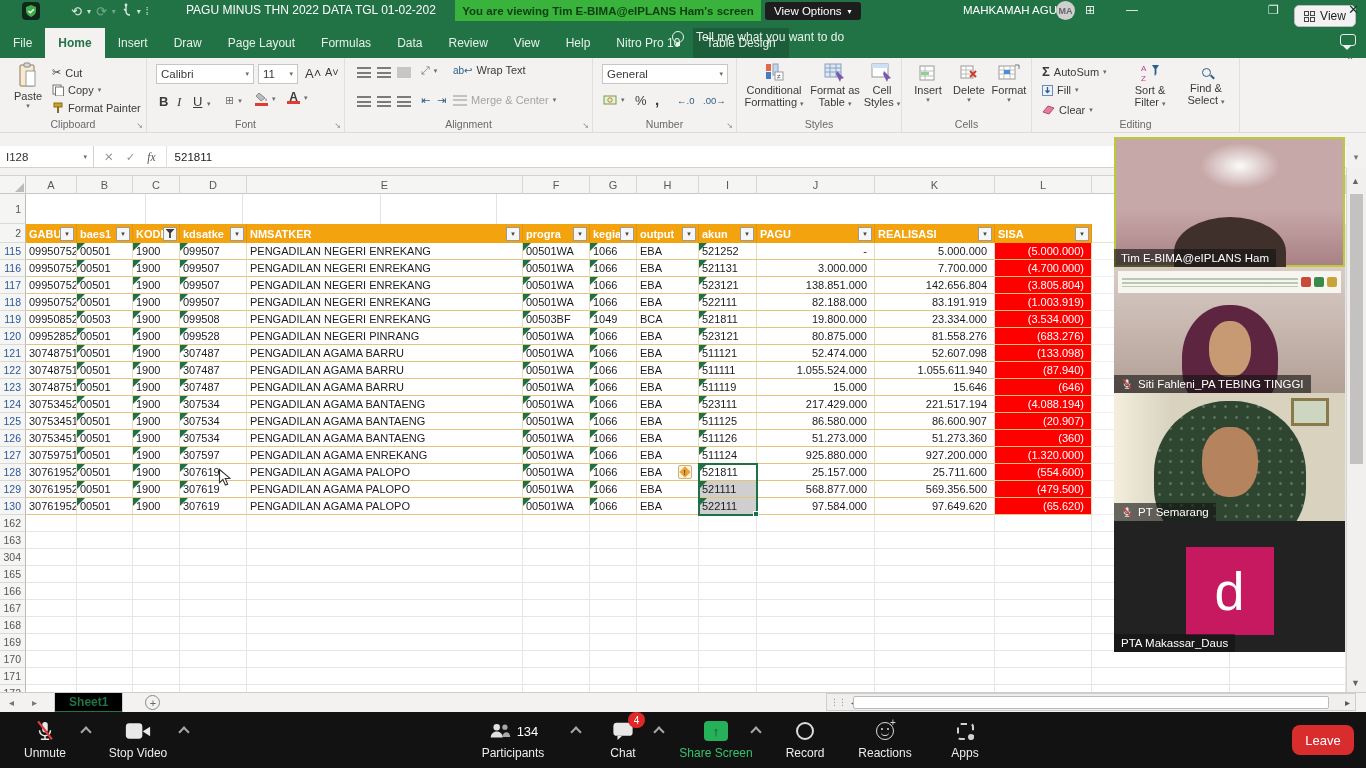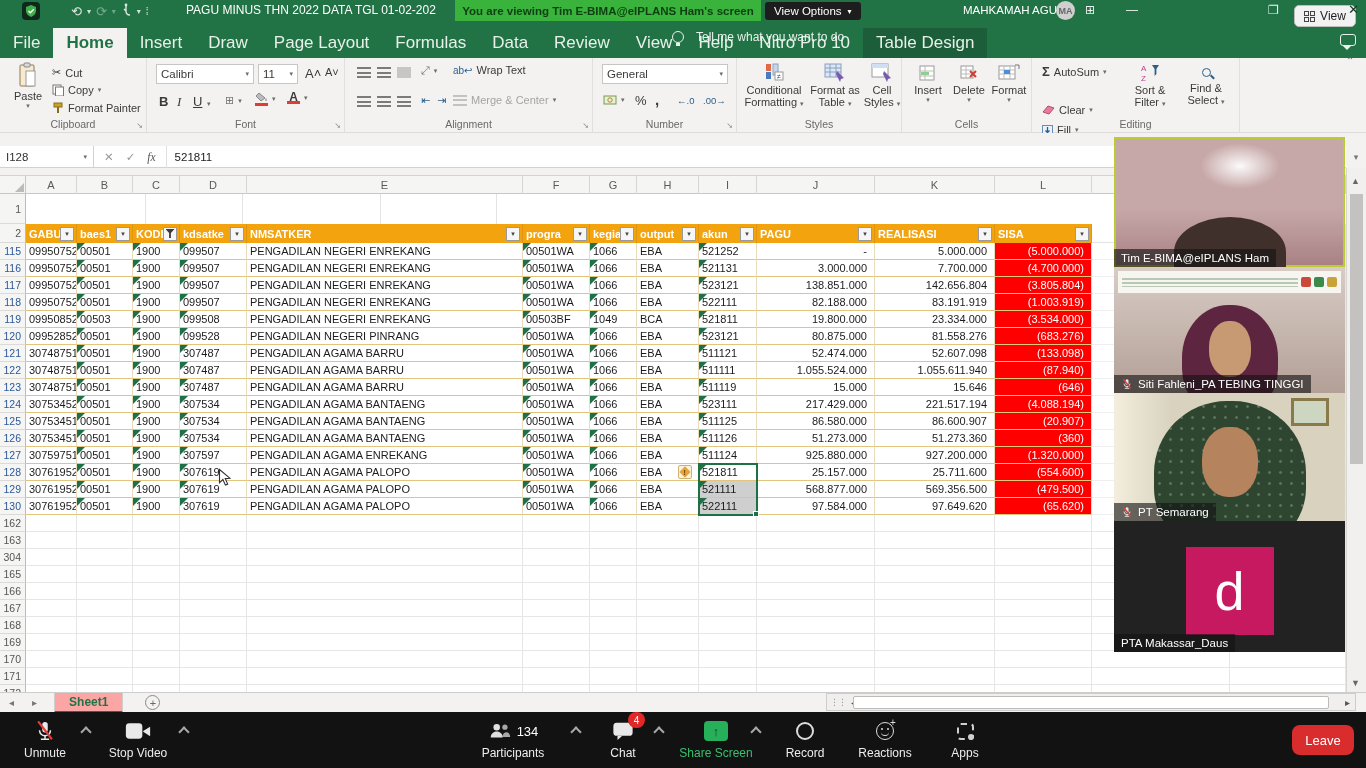--- a/index.html
+++ b/index.html
@@ -23,21 +23,21 @@
   #account{position:absolute;left:963px;top:4px;font-size:11.5px;color:#fff;}
   #avatar{position:absolute;left:1056px;top:1px;width:19px;height:19px;border-radius:50%;background:#cfcfcf;color:#666;
     font-size:9px;display:flex;align-items:center;justify-content:center;font-weight:bold;}
   .winctl{position:absolute;top:3px;color:#eaf3ee;font-size:12px;}
   #zoom-view-pill{position:absolute;left:1294px;top:5px;width:62px;height:22px;background:#f2f2f2;border:1px solid #bdbdbd;
     border-radius:5px;display:flex;align-items:center;justify-content:center;gap:5px;color:#222;font-size:12px;z-index:60;}
   #pill-x{position:absolute;left:1348px;top:2px;color:#123322;font-size:13px;z-index:61;}
 
   
   #tabrow{position:absolute;left:0;top:22px;width:1366px;height:36px;background:#217346;display:flex;align-items:flex-end;}
-  .rtab{height:30px;line-height:30px;padding:0 13px;color:#e8f0ea;font-size:17px;white-space:nowrap;cursor:default;}
+  .rtab{height:30px;line-height:30px;padding:0 13px;color:#e8f0ea;font-size:12px;white-space:nowrap;cursor:default;}
   .rtab.active{background:#f3f2f1;color:#217346;font-weight:bold;}
   .rtab.ctx{background:#1b5e39;}
   #tellme{position:absolute;left:672px;top:30px;display:flex;align-items:center;gap:12px;color:#e9f1ec;font-size:12px;}
   .bulb{width:12px;height:12px;border:1.5px solid #e9f1ec;border-radius:50%;position:relative;}
   .bulb::after{content:"";position:absolute;left:3px;top:11px;width:4px;height:3px;background:#e9f1ec;}
   #comment-ico{position:absolute;left:1340px;top:34px;width:16px;height:12px;border:1.5px solid #e9f1ec;border-radius:3px;}
   #comment-ico::after{content:"";position:absolute;left:2px;top:11px;border:4px solid transparent;border-top-color:#e9f1ec;}
 
   
   #ribbon{position:absolute;left:0;top:58px;width:1366px;height:75px;background:#f3f2f1;border-bottom:1px solid #dedcda;font-size:11px;color:#3b3a39;}
@@ -120,21 +120,21 @@
   .erow .rn{height:17px;}
   .ec{height:17px;border-right:1px solid #e6e6e6;border-bottom:1px solid #e6e6e6;}
   #selbox{position:absolute;left:698px;top:287px;width:60px;height:53px;border:2px solid #1e7145;pointer-events:none;z-index:5;}
   #fillhandle{position:absolute;left:753px;top:335px;width:6px;height:6px;background:#1e7145;border:1px solid #fff;z-index:6;}
   #cursor{position:absolute;left:218px;top:292px;z-index:7;}
 
   
   #sheetbar{position:absolute;left:0;top:692px;width:1366px;height:20px;background:#f3f2f1;border-top:1px solid #cfcdcb;
     display:flex;align-items:center;font-size:12px;color:#666;}
   .snav{padding:0 9px;font-size:10px;color:#777;}
-  #sheettab{height:20px;background:#fca5a5;border-right:1px solid #d0cecc;border-left:1px solid #d0cecc;
+  #sheettab{height:20px;background:#000000;border-right:1px solid #d0cecc;border-left:1px solid #d0cecc;
     border-bottom:2px solid #217346;color:#217346;font-weight:bold;padding:0 14px;display:flex;align-items:center;margin-left:8px;}
   #addsheet{width:15px;height:15px;border:1px solid #8a8a8a;border-radius:50%;display:flex;align-items:center;
     justify-content:center;color:#666;font-size:11px;margin-left:22px;}
   #hscroll{position:absolute;left:826px;top:693px;width:530px;height:18px;background:#f0efee;border:1px solid #cfcdcb;
     display:flex;align-items:center;z-index:40;}
   #hthumb{position:absolute;left:26px;top:2px;width:476px;height:13px;background:#fff;border:1px solid #bdbbb9;border-radius:2px;}
   #vscroll{position:absolute;left:1346px;top:168px;width:20px;height:524px;background:#f1f0ef;border-left:1px solid #d8d6d4;z-index:40;}
   #vup{position:absolute;left:4px;top:8px;color:#666;font-size:9px;}
   #vthumb{position:absolute;left:3px;top:26px;width:13px;height:270px;background:#c4c2c0;}
   #vdown{position:absolute;left:4px;bottom:4px;color:#666;font-size:9px;}
@@ -439,21 +439,21 @@
     </div>
     <div class="rgl">Cells</div>
   </div>
 
   <div class="rgroup" style="left:1032px;width:208px;">
     <div class="rbtn" style="left:10px;top:6px;">
         <span class="sigma">Σ</span>
         <span>AutoSum</span>
         <span class="car">▾</span>
       </div>
-    <div class="rbtn" style="left:10px;top:26px;margin-top:40px;">
+    <div class="rbtn" style="left:10px;top:26px;">
       <svg width="11" height="11" viewBox="0 0 11 11">
           <rect x="0.5" y="0.5" width="10" height="10" fill="#eaf1fa" stroke="#6b8cb5"></rect>
           <path d="M5.5 2v5M3.5 5.5l2 2 2-2" stroke="#2c5f8a" fill="none" stroke-width="1.3"></path>
         </svg>
       <span>Fill</span>
         <span class="car">▾</span>
       </div>
     <div class="rbt rbtn" style="left:10px;top:46px;">
       <svg width="13" height="10" viewBox="0 0 13 10">
           <path d="M1 7l5-6 6 2-5 6z" fill="#e87a9a" stroke="#b05070"></path>

